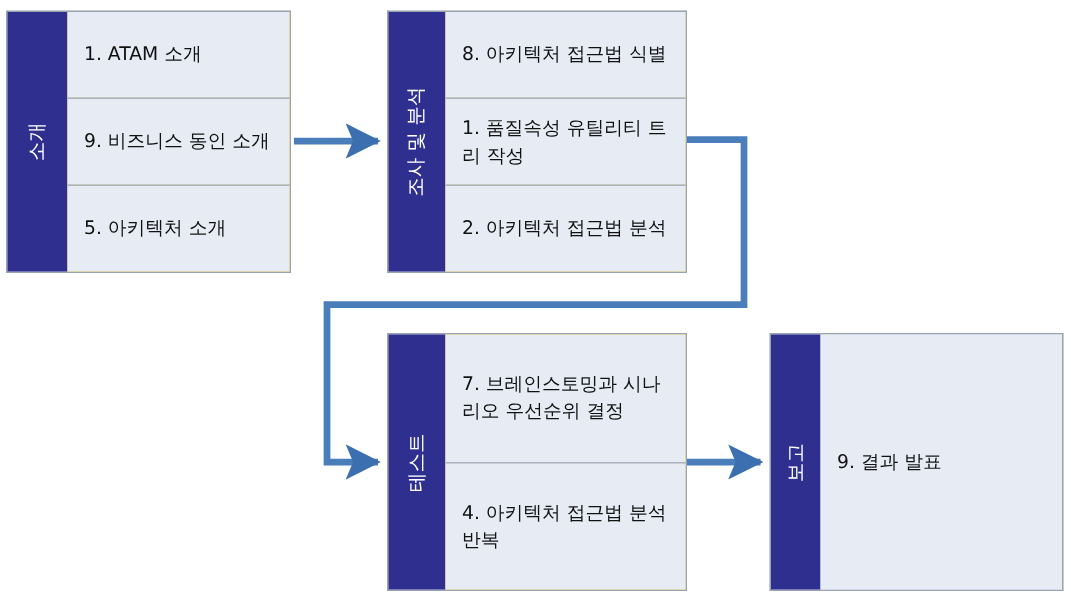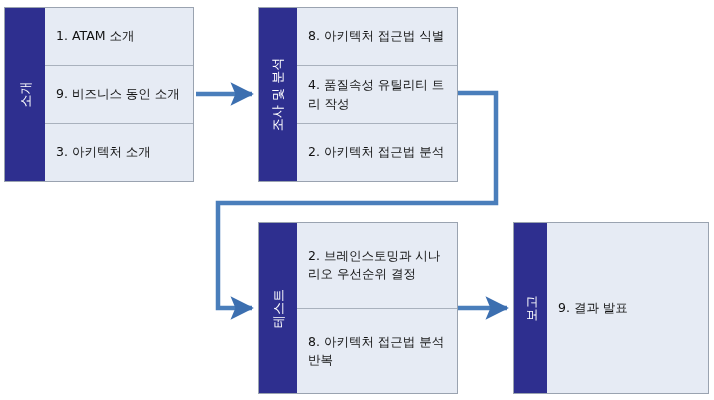--- a/index.html
+++ b/index.html
@@ -94,52 +94,52 @@
       <span class="phase-band-text">소개</span>
     </div>
     <div class="phase-steps">
       <div class="step">
         <span class="step-text">1. ATAM 소개</span>
       </div>
       <div class="step">
         <span class="step-text">9. 비즈니스 동인 소개</span>
       </div>
       <div class="step">
-        <span class="step-text">3. 아키텍처 소개</span>
+        <span class="step-text">5. 아키텍처 소개</span>
       </div>
     </div>
   </div>
 
   <div class="phase" style="left:258px; top:7px; width:200px; height:175px;">
     <div class="phase-band" style="width:38px;">
       <span class="phase-band-text">조사 및 분석</span>
     </div>
     <div class="phase-steps">
       <div class="step">
         <span class="step-text">8. 아키텍처 접근법 식별</span>
       </div>
       <div class="step">
-        <span class="step-text">4. 품질속성 유틸리티 트리 작성</span>
+        <span class="step-text">1. 품질속성 유틸리티 트리 작성</span>
       </div>
       <div class="step">
         <span class="step-text">2. 아키텍처 접근법 분석</span>
       </div>
     </div>
   </div>
 
   <div class="phase" style="left:258px; top:222px; width:200px; height:172px;">
     <div class="phase-band" style="width:38px;">
       <span class="phase-band-text">테스트</span>
     </div>
     <div class="phase-steps">
       <div class="step">
-        <span class="step-text">2. 브레인스토밍과 시나리오 우선순위 결정</span>
+        <span class="step-text">7. 브레인스토밍과 시나리오 우선순위 결정</span>
       </div>
       <div class="step">
-        <span class="step-text">8. 아키텍처 접근법 분석 반복</span>
+        <span class="step-text">4. 아키텍처 접근법 분석 반복</span>
       </div>
     </div>
   </div>
 
   <div class="phase" style="left:513px; top:222px; width:196px; height:172px;">
     <div class="phase-band" style="width:33px;">
       <span class="phase-band-text">보고</span>
     </div>
     <div class="phase-steps">
       <div class="step centered">

